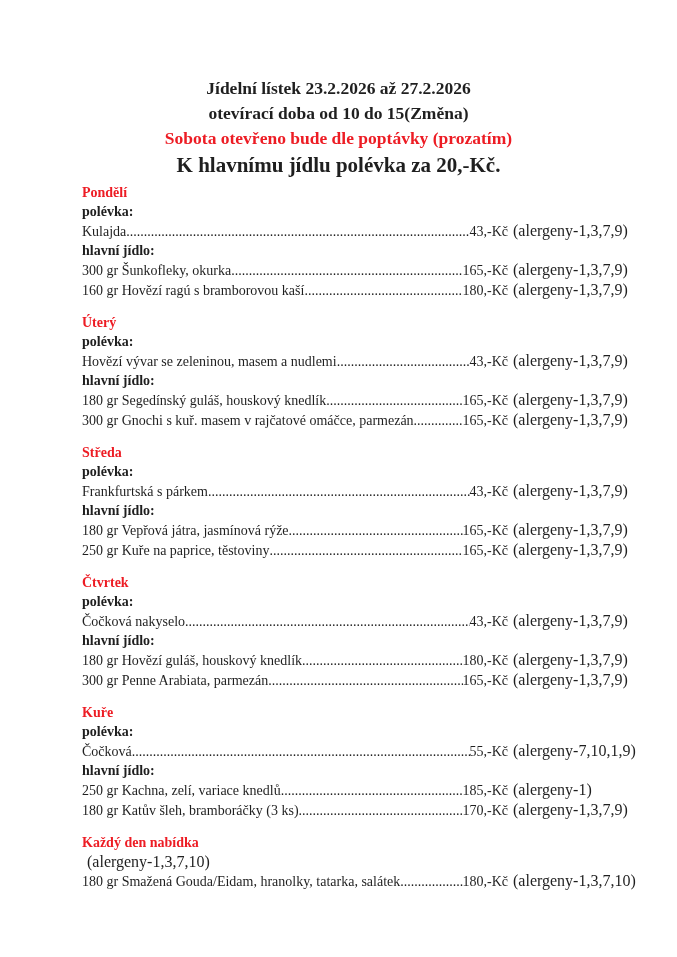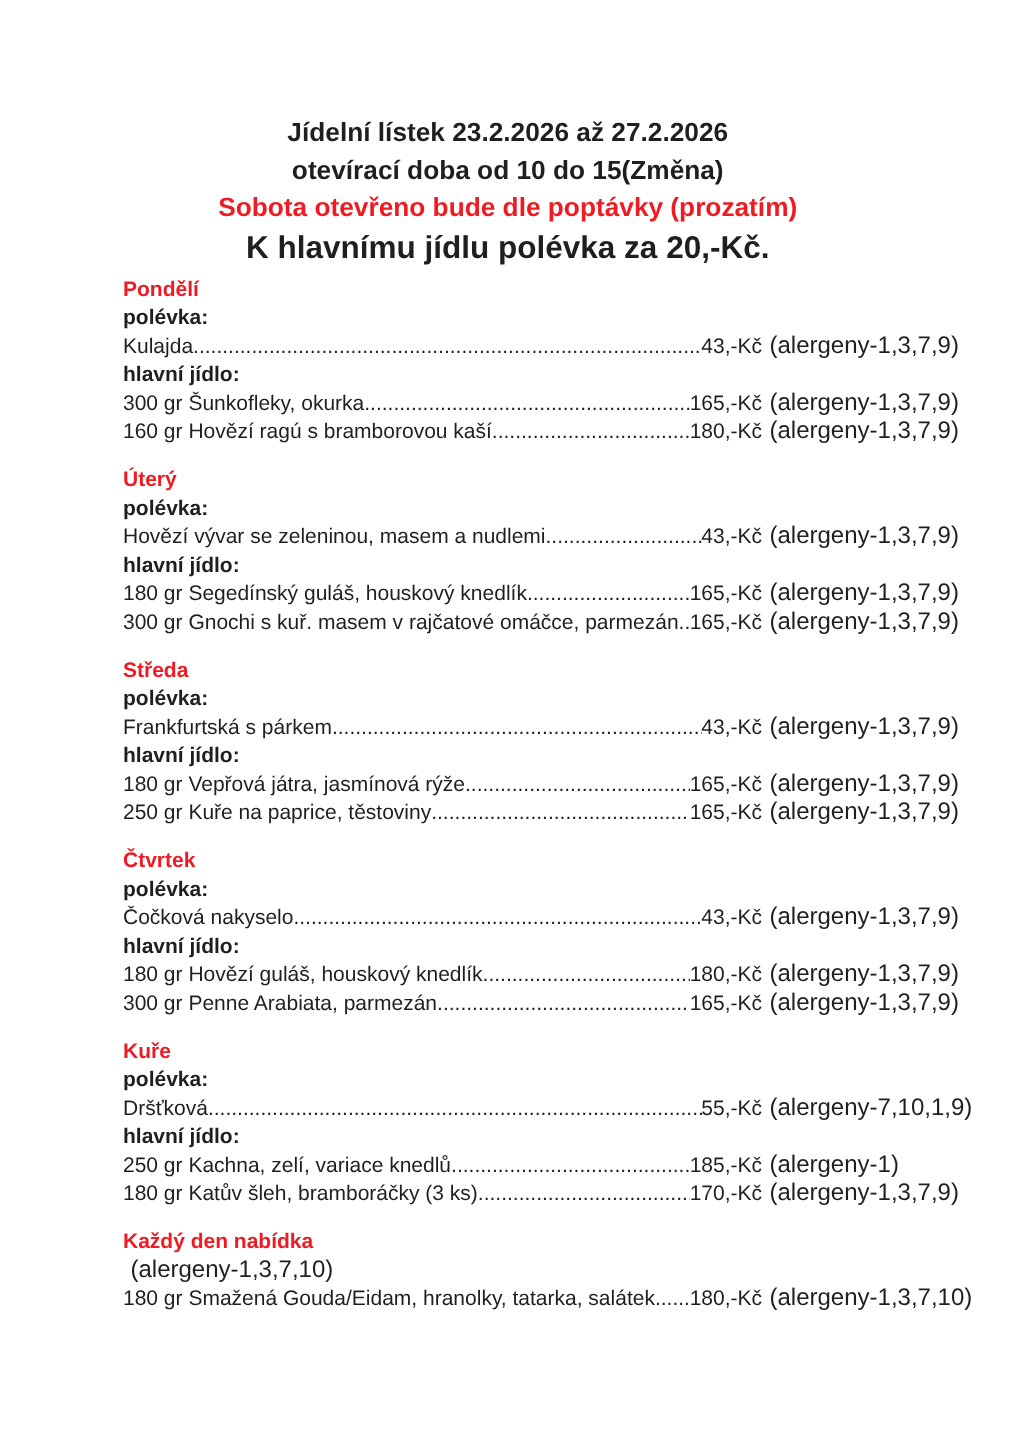--- a/index.html
+++ b/index.html
@@ -8,21 +8,21 @@
     padding: 0;
     background: #ffffff;
   }
   .page {
     position: relative;
     width: 677px;
     height: 957px;
     background: #ffffff;
     box-sizing: border-box;
     padding: 76px 0 0 82px;
-    font-family: Liberation Sans, sans-serif;
+    font-family: Liberation Serif, serif;
     color: #1f1f1f;
     overflow: hidden;
   }
   header {
     width: 513px; 
     text-align: center;
   }
   .h-line {
     font-weight: bold;
     font-size: 17.5px;
@@ -210,21 +210,21 @@
             <span class="price">165,-Kč</span>
           </div>
           <span class="allergens">(alergeny-1,3,7,9)</span>
         </div>
       </section>
       <section class="day-section">
         <div class="day-heading">Kuře</div>
         <div class="group-label">polévka:</div>
         <div class="row">
           <div class="row-main">
-            <span class="item-name">Dršťková</span>
+            <span class="item-name">Čočková</span>
             <span class="dots"></span>
             <span class="price">55,-Kč</span>
           </div>
           <span class="allergens">(alergeny-7,10,1,9)</span>
         </div>
         <div class="group-label">hlavní jídlo:</div>
         <div class="row">
           <div class="row-main">
             <span class="item-name">250 gr Kachna, zelí, variace knedlů</span>
             <span class="dots"></span>

